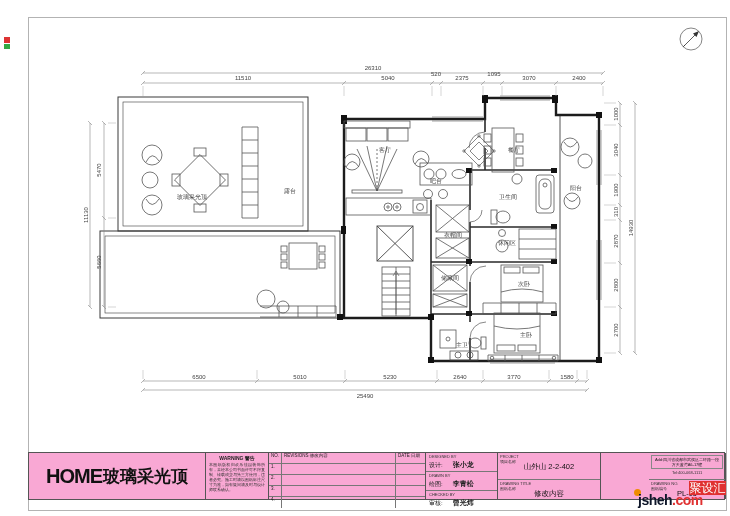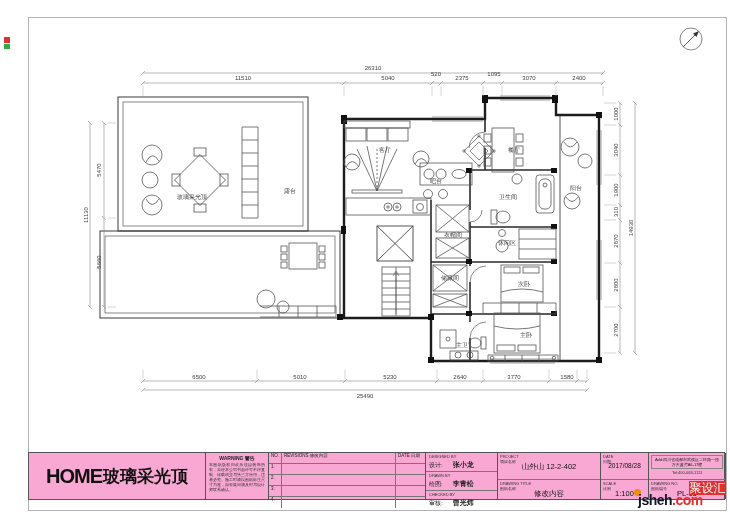--- a/index.html
+++ b/index.html
@@ -368,35 +368,25 @@
         <div class="name-cn"><span>绘图:</span><span class="name-val">李青松</span></div>
       </div>
       <div class="name-row" style="top:38px;height:18px;border-bottom:none;">
         <div class="name-en">CHECKED BY</div>
         <div class="name-cn"><span>审核:</span><span class="name-val">曾光炜</span></div>
       </div>
     </div>
     <div class="cell c-proj">
       <div class="half">
         <div class="mini-label"><span>PROJECT</span><br><span>项目名称</span></div>
-        <div class="big-val">山外山 12-2-402</div>
+        <div class="big-val">山外山 2-2-402</div>
       </div>
       <div class="half bot">
         <div class="mini-label"><span>DRAWING TITLE</span><br><span>图纸名称</span></div>
         <div class="big-val">修改内容</div>
-      </div>
-    </div>
-    <div class="cell c-date">
-      <div class="half">
-        <div class="mini-label"><span>DATE</span><br><span>日期</span></div>
-        <div class="big-val" style="font-size:6.5px;">2017/08/28</div>
-      </div>
-      <div class="half bot">
-        <div class="mini-label"><span>SCALE</span><br><span>比例</span></div>
-        <div class="big-val">1:100</div>
       </div>
     </div>
     <div class="cell c-addr">
       <div class="half">
         <div class="addr-box">
           <div>Add:四川省成都市武侯区二环路一段</div>
           <div>万天蓝湾A6-17幢</div>
         </div>
         <div class="addr-tel">Tel:400-068-1111</div>
       </div>

